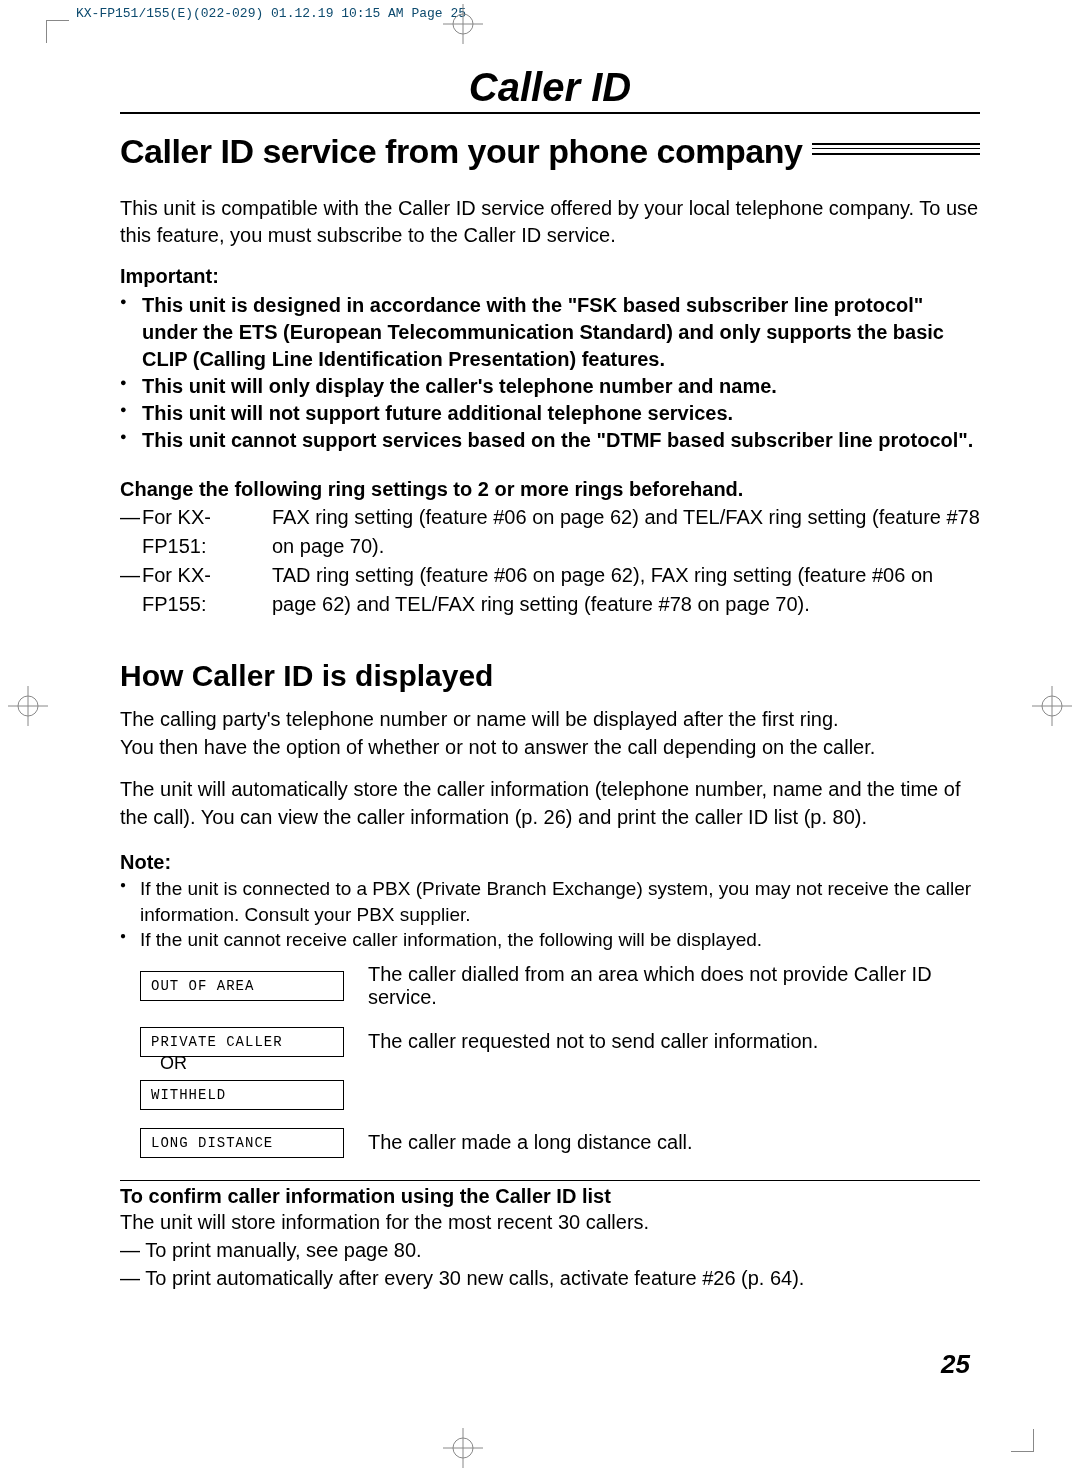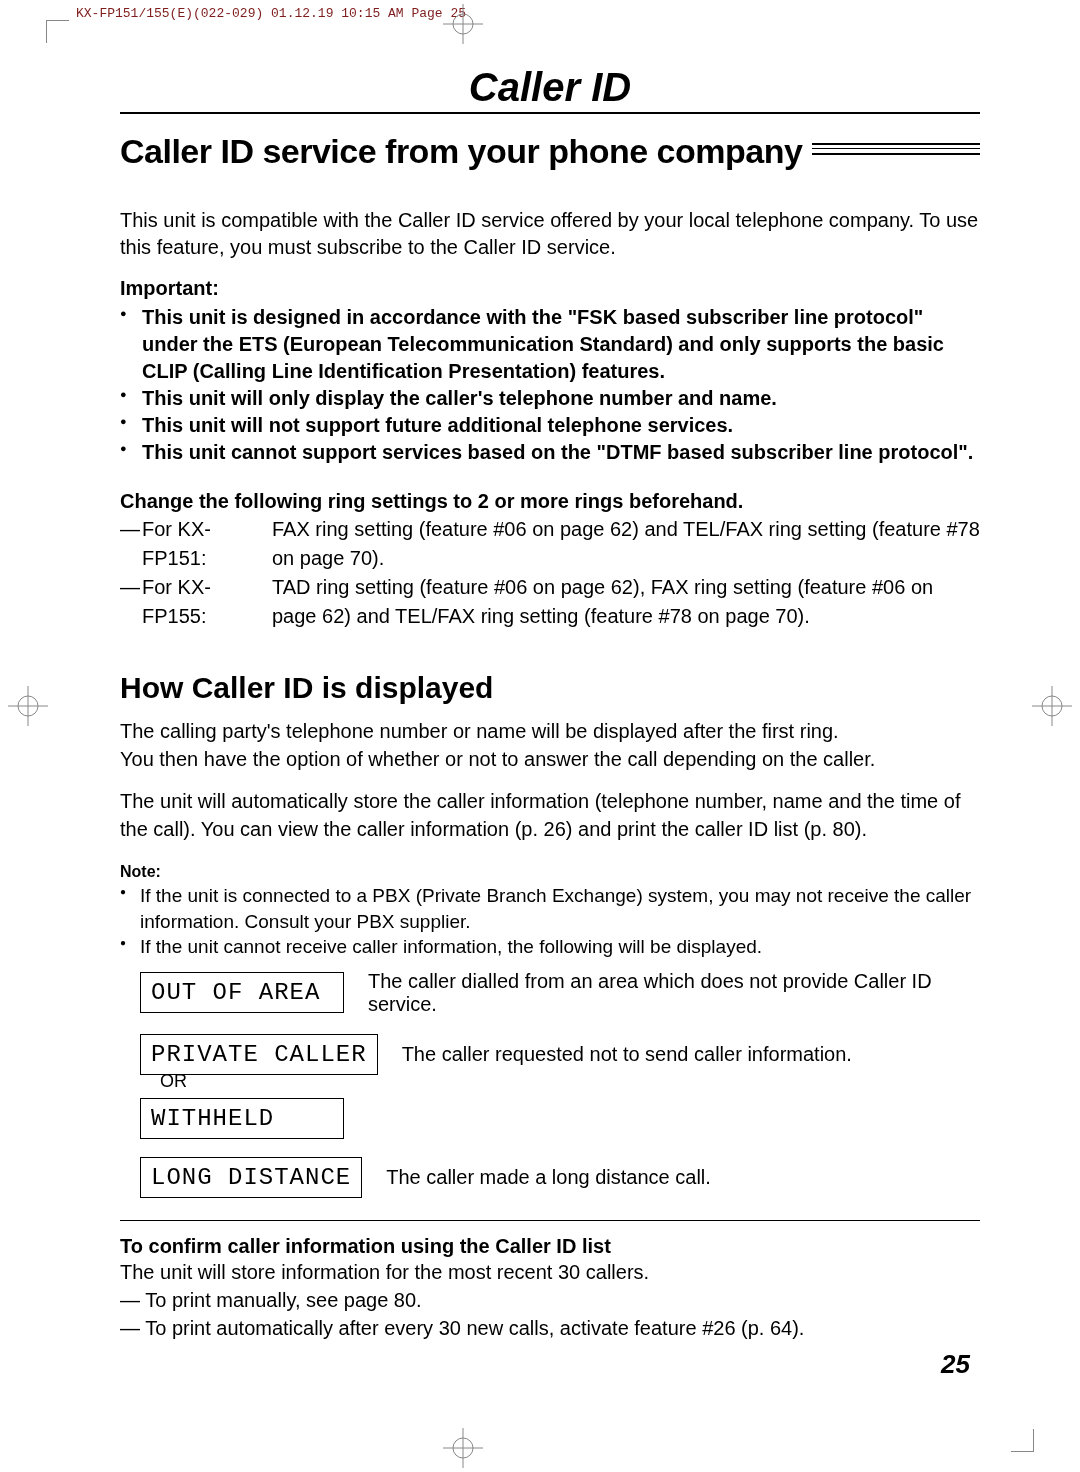--- a/index.html
+++ b/index.html
@@ -8,21 +8,21 @@
     background: #fff;
     font-family: Arial, Helvetica, sans-serif;
     color: #000;
     width: 1080px;
     height: 1472px;
     position: relative;
   }
   .print-header {
     font-family: "Courier New", monospace;
     font-size: 13px;
-    color: #7f1d1d;
+    color: #0c4a6e;
     padding: 6px 0 0 76px;
   }
   .registration-cross {
     position: absolute;
     width: 40px;
     height: 40px;
     pointer-events: none;
   }
   .registration-cross svg { width: 100%; height: 100%; }
   .reg-top { left: 443px; top: 4px; }
@@ -48,21 +48,21 @@
     text-align: center;
     font-family: Arial, sans-serif;
     padding-bottom: 2px;
     border-bottom: 2px solid #000;
   }
   .title-row {
     display: flex;
     align-items: center;
     gap: 10px;
     margin-top: 18px;
-    margin-bottom: 36px;
+    margin-bottom: 24px;
     position: relative;
   }
   .main-title {
     font-weight: bold;
     font-size: 34px;
     font-family: Arial, sans-serif;
     letter-spacing: -0.5px;
   }
   .title-rule {
     flex: 1;
@@ -111,21 +111,21 @@
   .dash-item .dash { flex: 0 0 22px; }
   .dash-item .model { flex: 0 0 130px; }
   .dash-item .rest { flex: 1; }
   .sub-title {
     font-weight: bold;
     font-size: 30px;
     margin-top: 40px;
     margin-bottom: 12px;
   }
   .body-p { font-size: 20px; line-height: 1.4; margin: 0 0 14px 0; }
-  .note-label { font-weight: bold; font-size: 16px; margin-top: 20px;}
+  .note-label { font-weight: bold; font-size: 20px; margin-top: 20px;}
   ul.notes {
     list-style: none;
     padding: 0;
     margin: 2px 0 10px 0;
   }
   ul.notes li {
     font-size: 19px;
     line-height: 1.35;
     position: relative;
     padding-left: 20px;
@@ -135,34 +135,34 @@
     position: absolute;
     left: 0;
     top: 2px;
     font-size: 10px;
   }
   .display-table { margin: 4px 0 4px 20px; }
   .display-row { display: flex; align-items: center; gap: 24px; margin-bottom: 18px;}
   .lcd-box {
     border: 1.5px solid #000;
     font-family: "Courier New", monospace;
-    font-size: 24px;
+    font-size: 14px;
     padding: 6px 10px;
     min-width: 182px;
     text-align: left;
     letter-spacing: 1px;
   }
   .display-desc { font-size: 20px; }
   .or-label { font-size: 18px; text-align: left; width: 206px; margin: -8px 0 6px 20px;}
   .list-heading {
     font-weight: bold;
     font-size: 20px;
     margin-top: 22px;
     border-top: 1px solid #000;
-    padding-top: 14px;
+    padding-top: 4px;
   }
   .list-body { font-size: 20px; line-height: 1.4; }
   .dash-line { padding-left: 0; }
   .page-number {
     position: absolute;
     right: 110px;
     bottom: 92px;
     font-style: italic;
     font-weight: bold;
     font-size: 26px;

